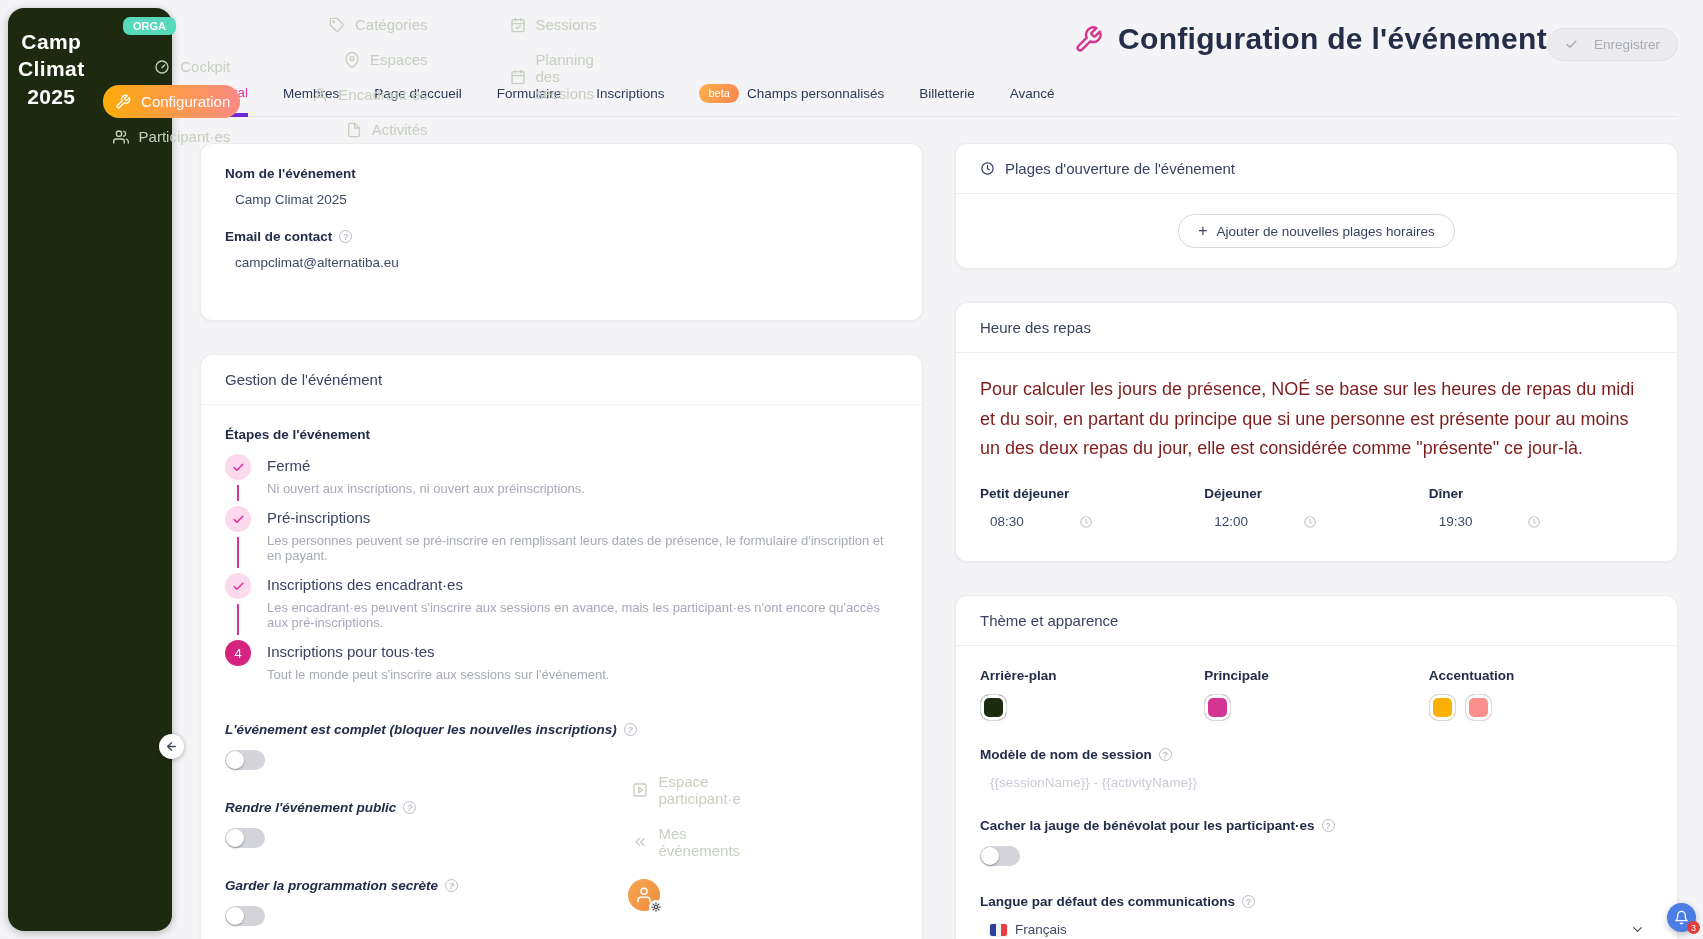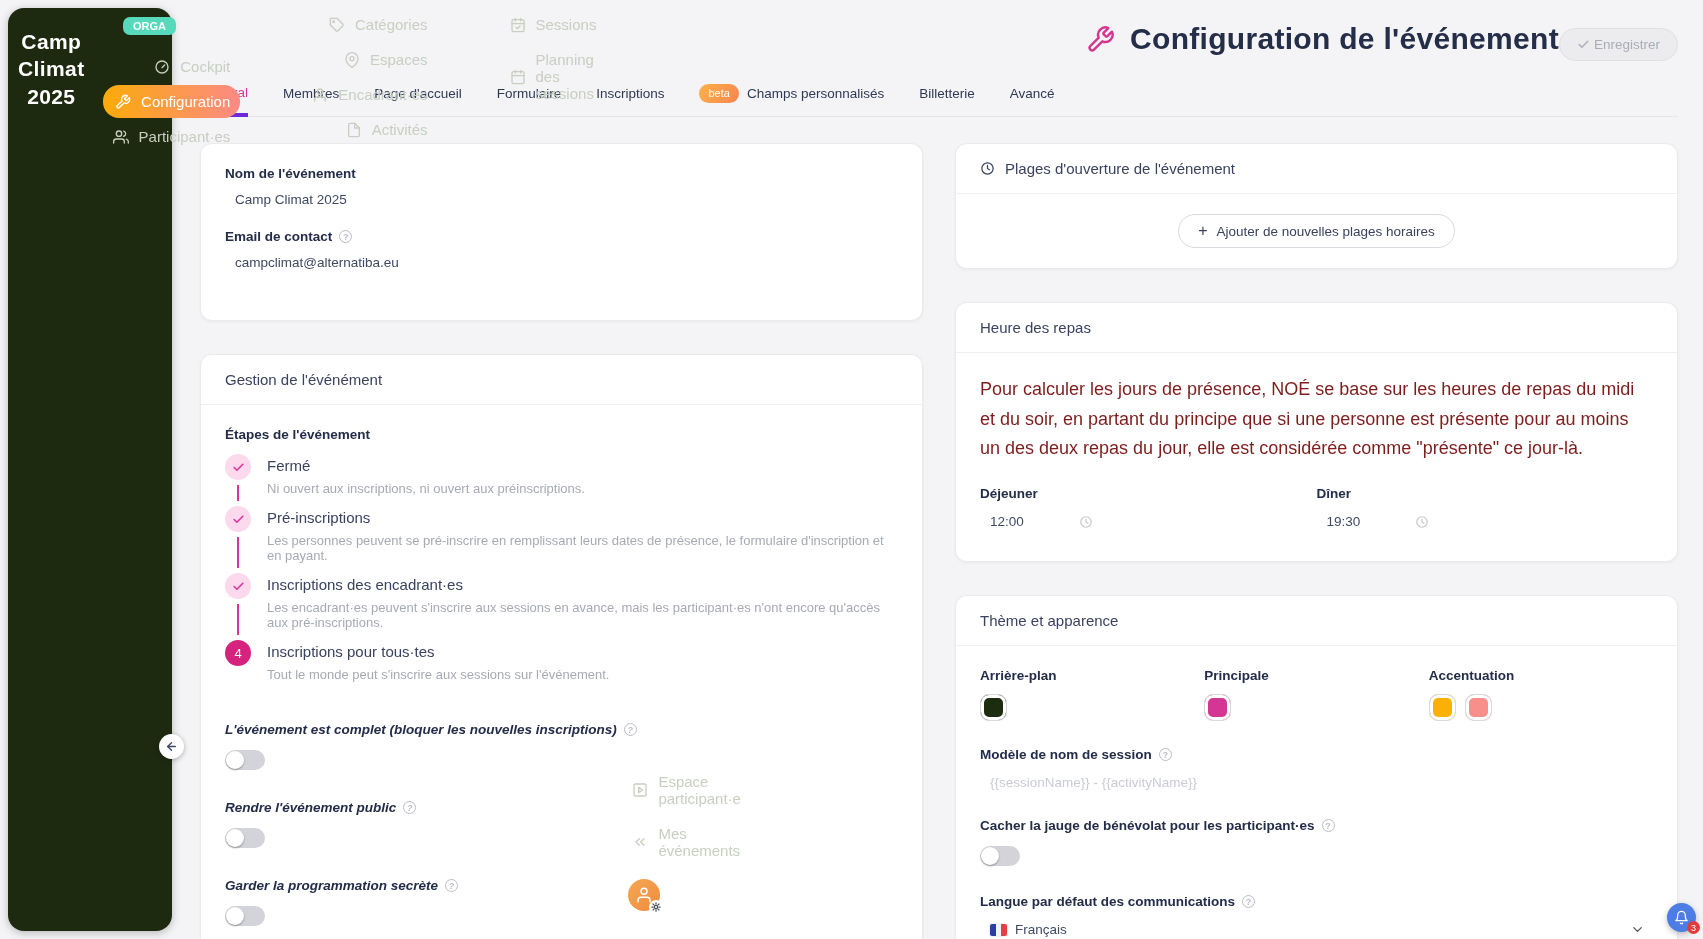--- a/index.html
+++ b/index.html
@@ -40,21 +40,21 @@
     display:flex; align-items:center; justify-content:center; color:#3c4660; cursor:pointer; }
   .collapse-btn svg { width:13px; height:13px; }
 
   
   .main { flex:1; display:flex; flex-direction:column; padding:0 25px 0 28px; overflow:hidden; }
   .header-row { display:flex; align-items:flex-start; justify-content:flex-end; padding-top:22px; }
   .page-title { display:flex; align-items:center; gap:15px; color:#252e48;
     font-size:30px; font-weight:700; letter-spacing:.3px; }
   .title-icon { color:#d6358f; display:flex; }
   .title-icon svg { width:29px; height:29px; }
-  .save-btn { display:flex; align-items:center; gap:4px; background:#ececee;
+  .save-btn { display:flex; align-items:center; gap:16px; background:#ececee;
     border:1px solid #e0e0e4; color:#a8acb8; font-size:13.5px; padding:8px 17px;
     border-radius:18px; margin-top:6px; cursor:default; }
   .save-btn svg { width:13px; height:13px; }
   .tabs { display:flex; align-items:center; gap:35px; margin-top:23px;
     border-bottom:1px solid #e7e7ea; }
   .tab { font-size:13.5px; color:#2e3956; padding-bottom:13px; cursor:pointer;
     display:flex; gap:8px; align-items:center; white-space:nowrap; }
   .tab.active { color:#db3597; border-bottom:4px solid #6d28d9; margin-bottom:-1px; }
   .beta { background:linear-gradient(120deg,#fcb14a,#f8854e); color:#fff;
     border-radius:999px; padding:3px 9px 4px; font-size:11px;text-align:center; }
@@ -452,20 +452,32 @@
         </div>
 
         <div class="card">
           <div class="card-header">
             <span>Heure des repas</span>
           </div>
           <div class="card-body">
             <div class="repas-desc">Pour calculer les jours de présence, NOÉ se base sur les heures de repas du midi et du soir, en partant du principe que si une personne est présente pour au moins un des deux repas du jour, elle est considérée comme "présente" ce jour-là.</div>
             <div class="meals">
               <div class="meal">
+                <div class="field-label">Petit déjeuner</div>
+                <div class="meal-time">
+                  <span>08:30</span>
+                  <span class="clock">
+                    <svg viewBox="0 0 24 24" fill="none" stroke="currentColor" stroke-width="2" stroke-linecap="round" stroke-linejoin="round">
+                        <circle cx="12" cy="12" r="9"></circle>
+                        <polyline points="12 7 12 12 15 14"></polyline>
+                      </svg>
+                  </span>
+                </div>
+              </div>
+              <div class="meal">
                 <div class="field-label">Déjeuner</div>
                 <div class="meal-time">
                   <span>12:00</span>
                   <span class="clock">
                     <svg viewBox="0 0 24 24" fill="none" stroke="currentColor" stroke-width="2" stroke-linecap="round" stroke-linejoin="round">
                         <circle cx="12" cy="12" r="9"></circle>
                         <polyline points="12 7 12 12 15 14"></polyline>
                       </svg>
                   </span>
                 </div>

